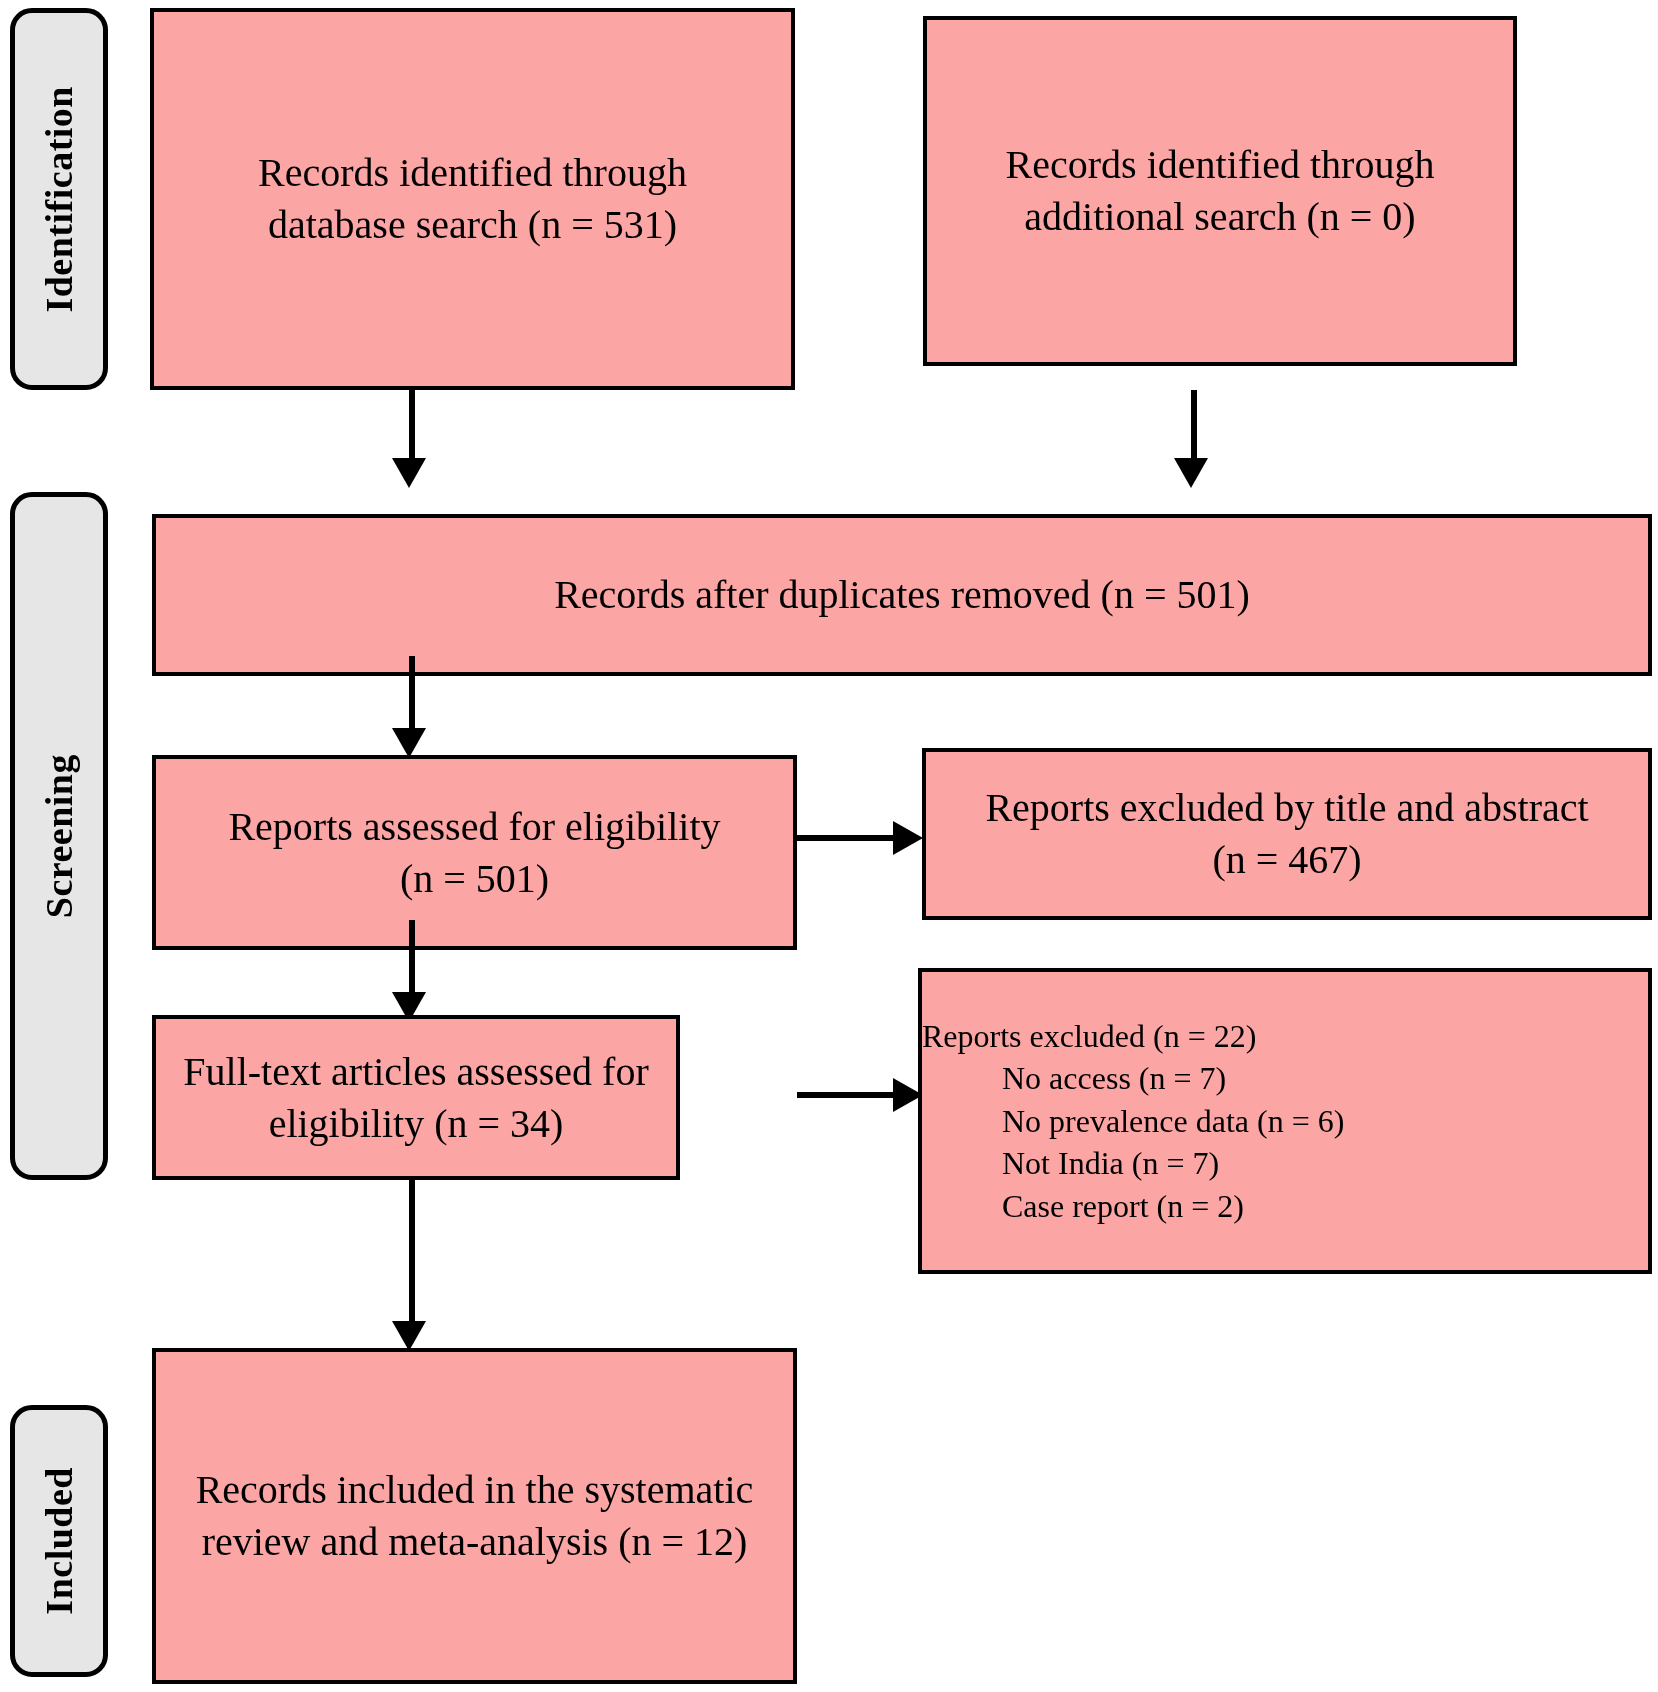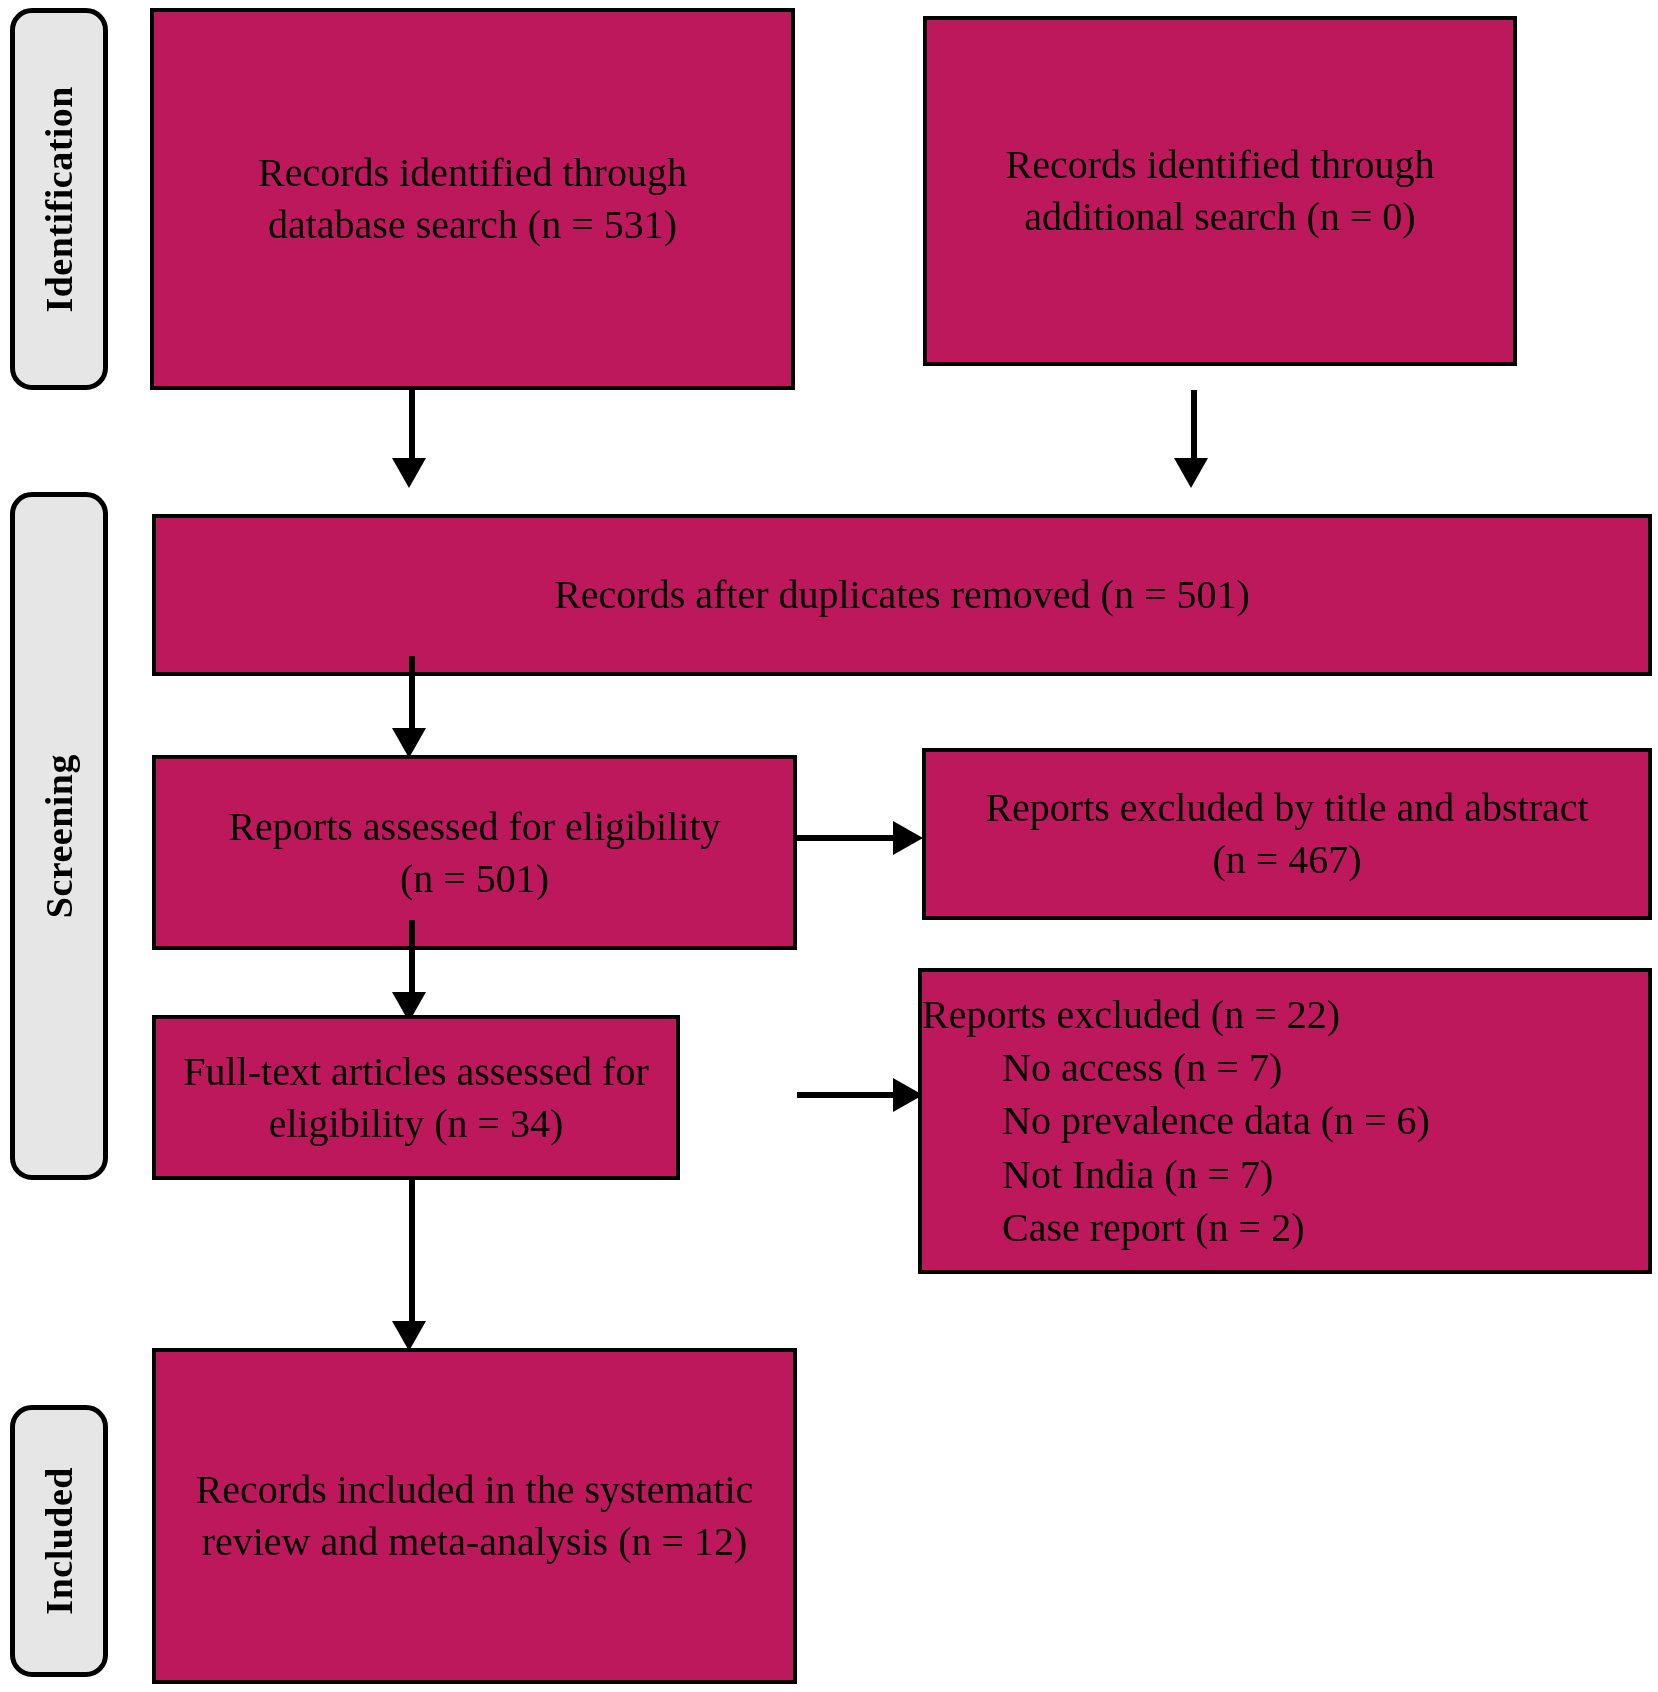--- a/index.html
+++ b/index.html
@@ -33,41 +33,41 @@
     font-weight: bold;
     font-size: 38px;
     letter-spacing: 0.5px;
     color: #000000;
     white-space: nowrap;
   }
 
   
   .flow-box {
     position: absolute;
-    background: #be185d;
+    background: #fca5a5;
     border: 4px solid #000000;
     box-sizing: border-box;
     display: flex;
     align-items: center;
     justify-content: center;
     text-align: center;
     color: #000000;
   }
   .flow-box .box-text {
     font-size: 40px;
     line-height: 1.30;
     padding: 0 14px;
     white-space: pre-line;
   }
   .flow-box.align-left {
     justify-content: flex-start;
     text-align: left;
   }
   .excl-list {
-    font-size: 40px;
+    font-size: 32px;
     line-height: 1.33;
     color: #000000;
   }
   .excl-head { display: block; }
   .excl-item { display: block; padding-left: 80px; }
 
   
   .vline {
     position: absolute;
     background: #000000;

